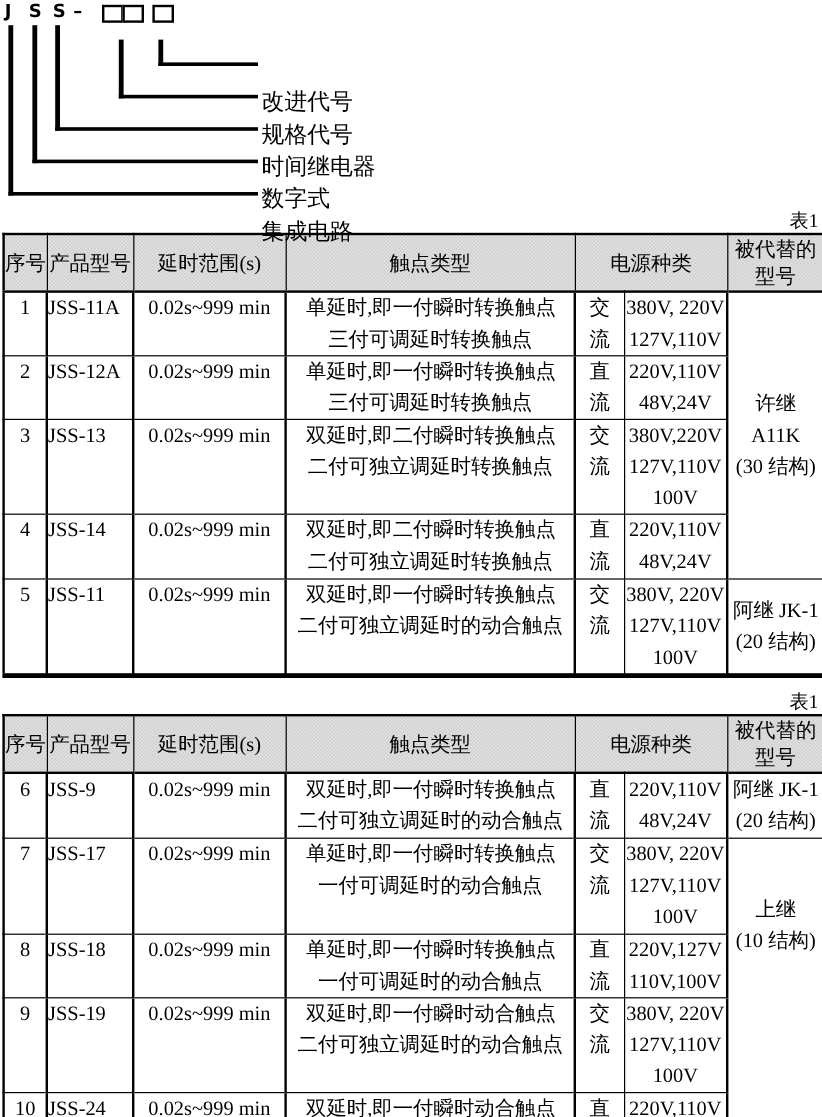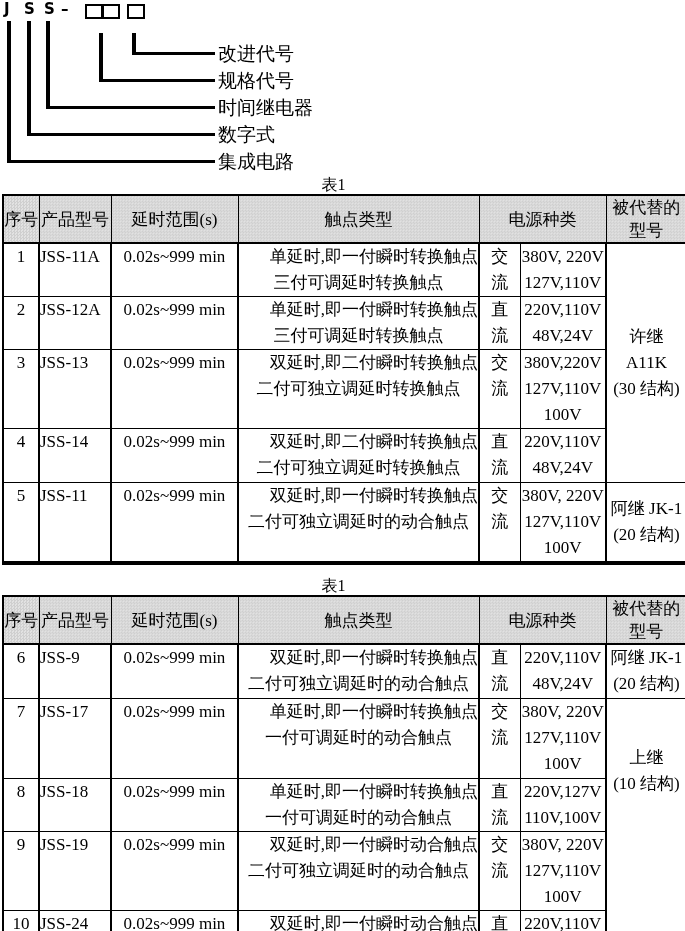--- a/index.html
+++ b/index.html
@@ -9,23 +9,23 @@
     -webkit-font-smoothing:antialiased;
   }
   
   .diagram{position:relative;height:176px;width:685px;}
   .code-letter{
     position:absolute;top:0;font-family:"DejaVu Sans","Liberation Sans",sans-serif;
     font-weight:700;font-size:15px;line-height:18px;
   }
   .code-box{position:absolute;top:4px;width:14px;height:11px;border:2px solid #000;background:#fff;}
   .branch{position:absolute;border-left:4px solid #000;border-bottom:3px solid #000;}
-  .dlabel{position:absolute;left:218px;font-size:19px;line-height:21px;white-space:nowrap;}
+  .dlabel{position:absolute;left:218px;font-size:19px;line-height:21px;white-space:nowrap;margin-top:32px;}
   
-  .tcaption{height:18px;font-size:16px;line-height:18px;text-align:center;padding-right:18px;}
+  .tcaption{height:18px;font-size:16px;line-height:18px;text-align:right;padding-right:3px;}
   .gap{height:12px;}
   
   table{
     border-collapse:collapse;table-layout:fixed;width:683px;margin-left:2px;
     border-top:2px solid #000;border-left:2px solid #000;border-bottom:4px solid #000;
     font-size:17px;
     border-radius:25px;
   }
   th{
     height:29px;font-weight:normal;font-size:17px;text-align:center;
@@ -34,21 +34,21 @@
     background-image:conic-gradient(#cfcfcf 25%,#e2e2e2 0 50%,#cfcfcf 0 75%,#e2e2e2 0);
     background-size:3px 3px;
   }
   th.last{border-right:none;}
   td{border:1px solid #000;vertical-align:top;padding:0;line-height:26px;font-size:17px;}
   td div{line-height:26px;}
   .c-num{border-right:2px solid #000;text-align:center;}
   .c-model{border-right:2px solid #000;text-align:left;}
   .c-delay{border-right:2px solid #000;text-align:center;}
   .c-contact{border-right:2px solid #000;}
-  .c-contact .cl1{text-align:right;padding-left:0;}
+  .c-contact .cl1{text-align:left;padding-left:16px;}
   .c-contact .cl2{text-align:center;}
   .c-cur{border-right:1px solid #000;text-align:center;}
   .c-volt{border-right:2px solid #000;text-align:center;}
   .c-rep{border-right:none;text-align:center;}
   .rep-mid{vertical-align:middle;margin-left:48px;}
   .rep-top{vertical-align:top;}
   .rep-up{vertical-align:top;padding-top:46px;}
 </style>
 </head>
 <body>

